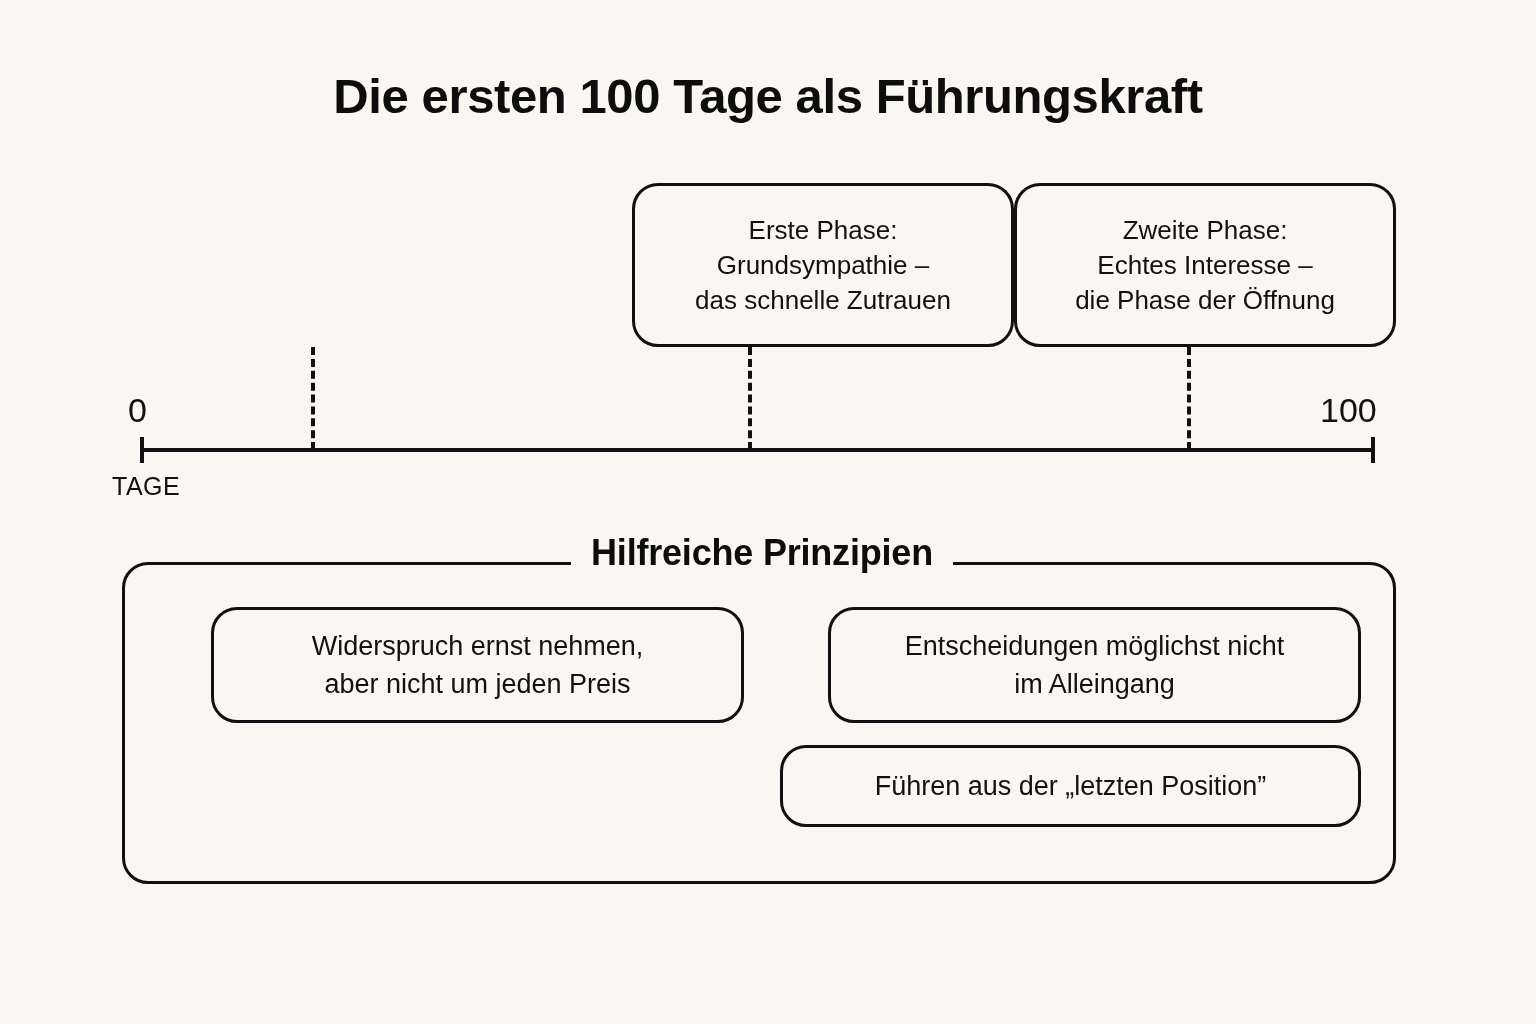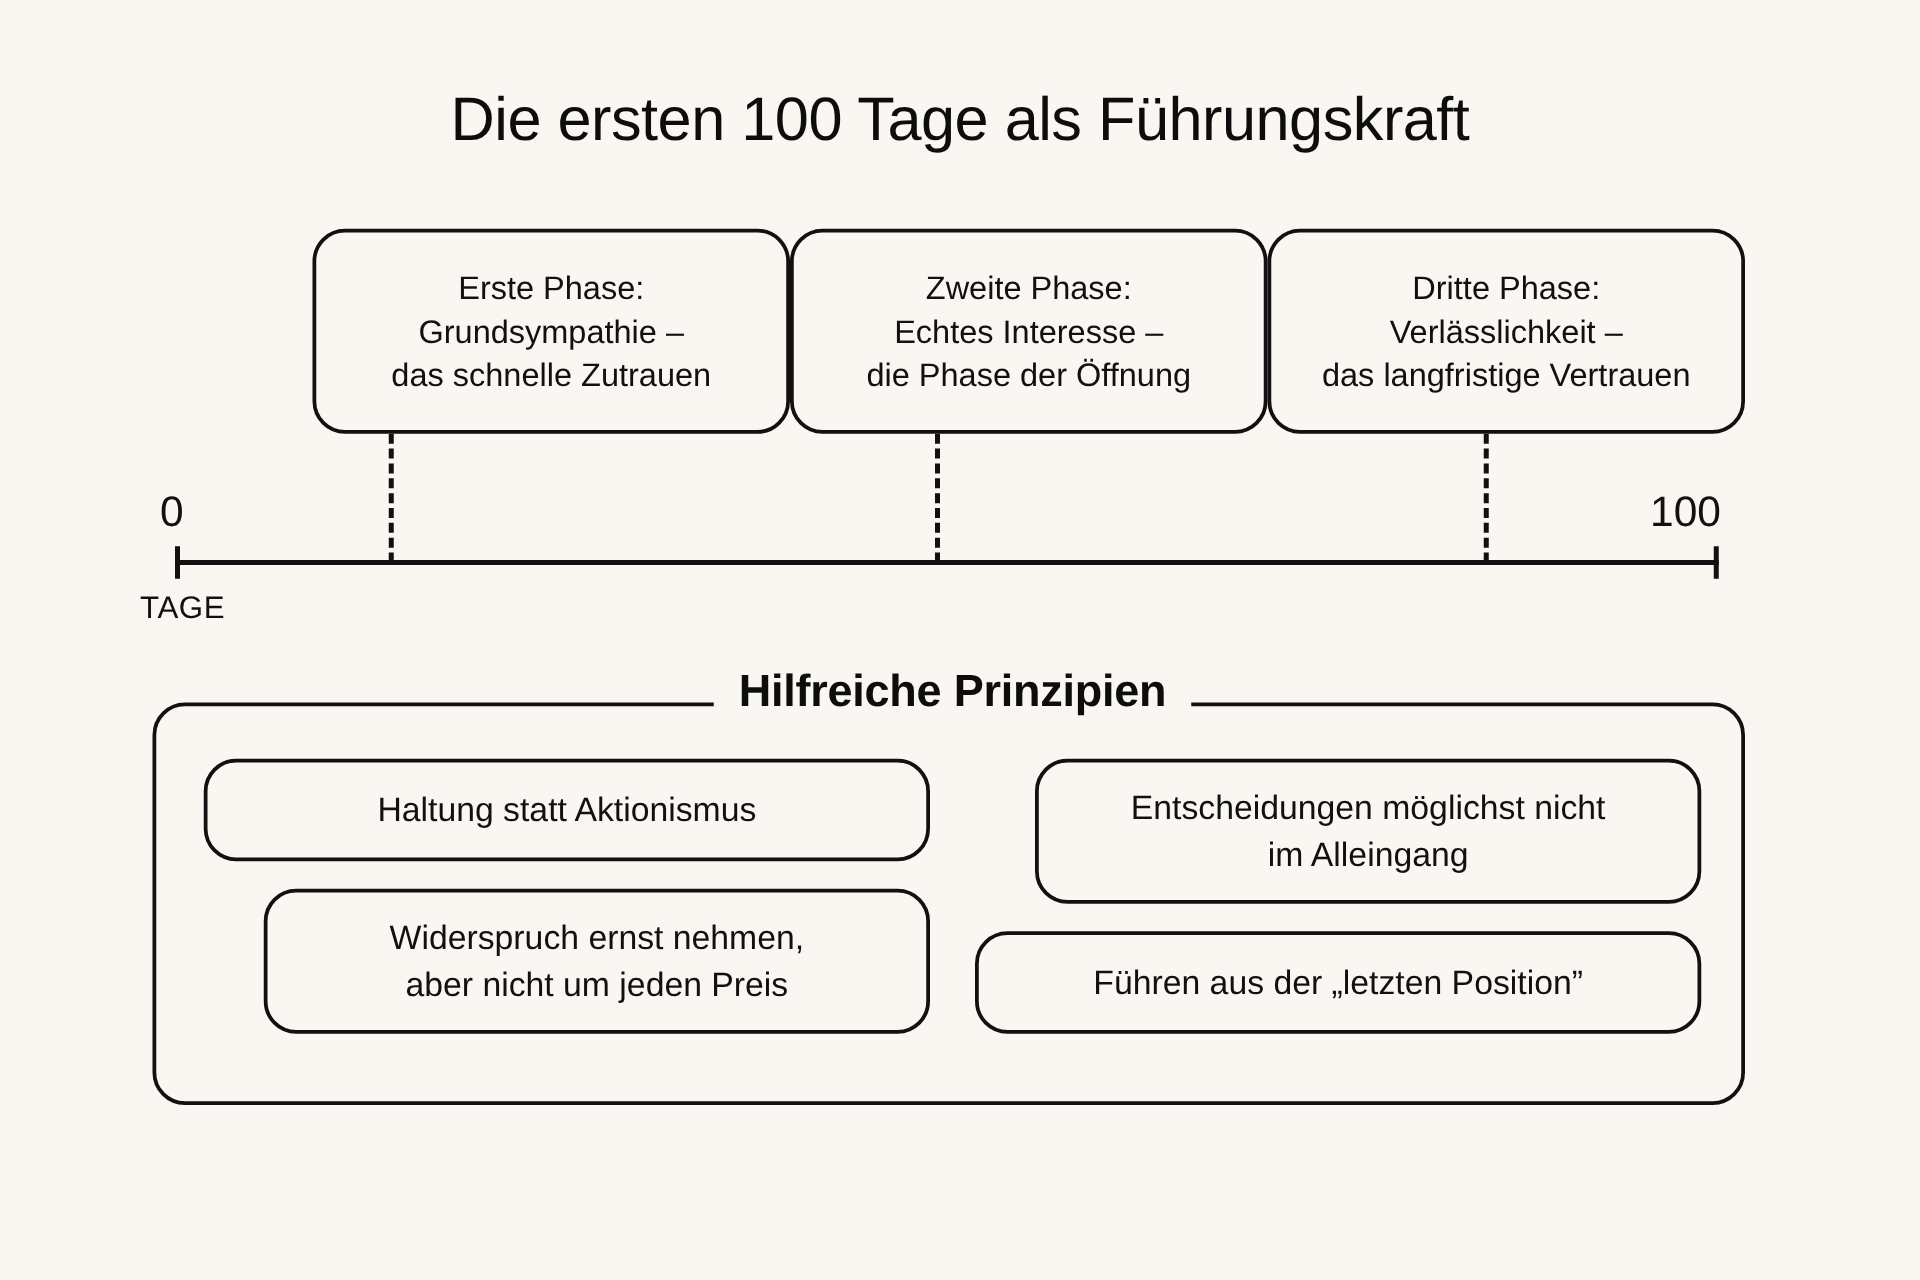--- a/index.html
+++ b/index.html
@@ -21,21 +21,21 @@
   }
 
   
   .title {
     position: absolute;
     top: 68px;
     left: 0;
     width: 1536px;
     text-align: center;
     font-size: 49px;
-    font-weight: 400;
+    font-weight: 700;
     letter-spacing: -0.4px;
     color: #0d0d0d;
   }
 
   
   .phase-row {
     position: absolute;
     top: 183px;
     left: 122px;
     width: 1274px;
@@ -200,25 +200,20 @@
     <div class="phase-box">
       <div class="phase-text">Erste Phase:
 Grundsympathie –
 das schnelle Zutrauen</div>
     </div>
     <div class="phase-box">
       <div class="phase-text">Zweite Phase:
 Echtes Interesse –
 die Phase der Öffnung</div>
     </div>
-    <div class="phase-box">
-      <div class="phase-text">Dritte Phase:
-Verlässlichkeit –
-das langfristige Vertrauen</div>
-    </div>
   </div>
 
   <div class="timeline">
     <div class="dash" style="left:311px;"></div>
     <div class="dash" style="left:748px;"></div>
     <div class="dash" style="left:1187px;"></div>
 
     <div class="axis-line"></div>
     <div class="axis-cap left"></div>
     <div class="axis-cap right"></div>
@@ -228,23 +223,20 @@
     <div class="axis-unit">TAGE</div>
   </div>
 
   <div class="panel">
     <div class="panel-legend">
       <span>Hilfreiche Prinzipien</span>
     </div>
 
     <div class="principles-grid">
       <div class="principles-col">
-        <div class="principle-box">
-          <div class="principle-text">Haltung statt Aktionismus</div>
-        </div>
         <div class="principle-box tall">
           <div class="principle-text">Widerspruch ernst nehmen,
 aber nicht um jeden Preis</div>
         </div>
       </div>
 
       <div class="principles-col">
         <div class="principle-box tall">
           <div class="principle-text">Entscheidungen möglichst nicht
 im Alleingang</div>

